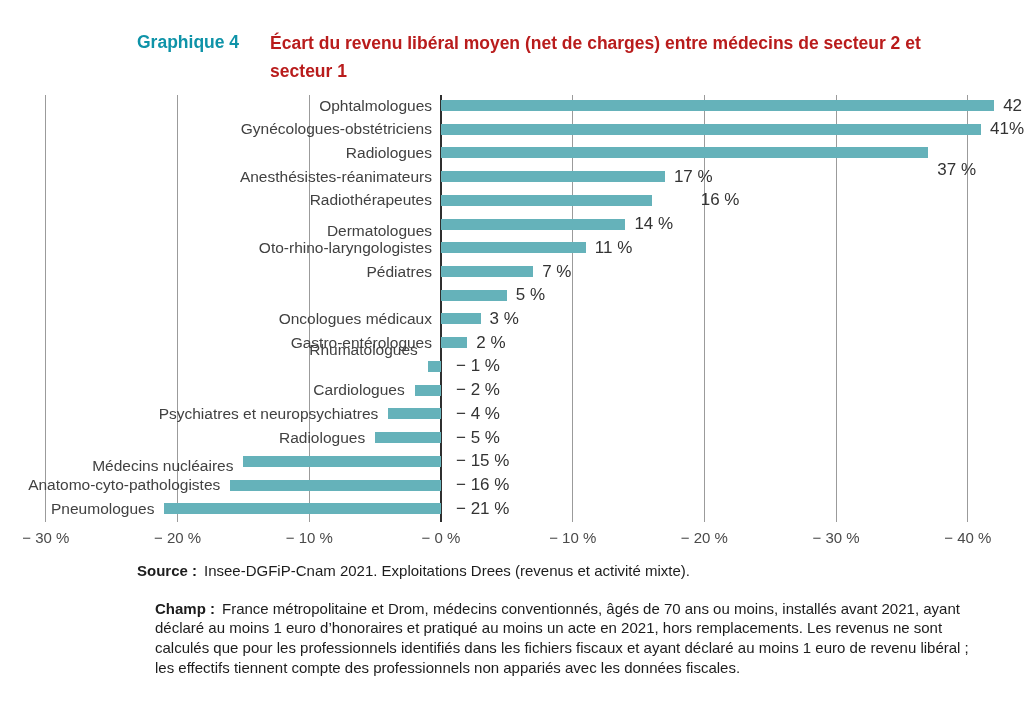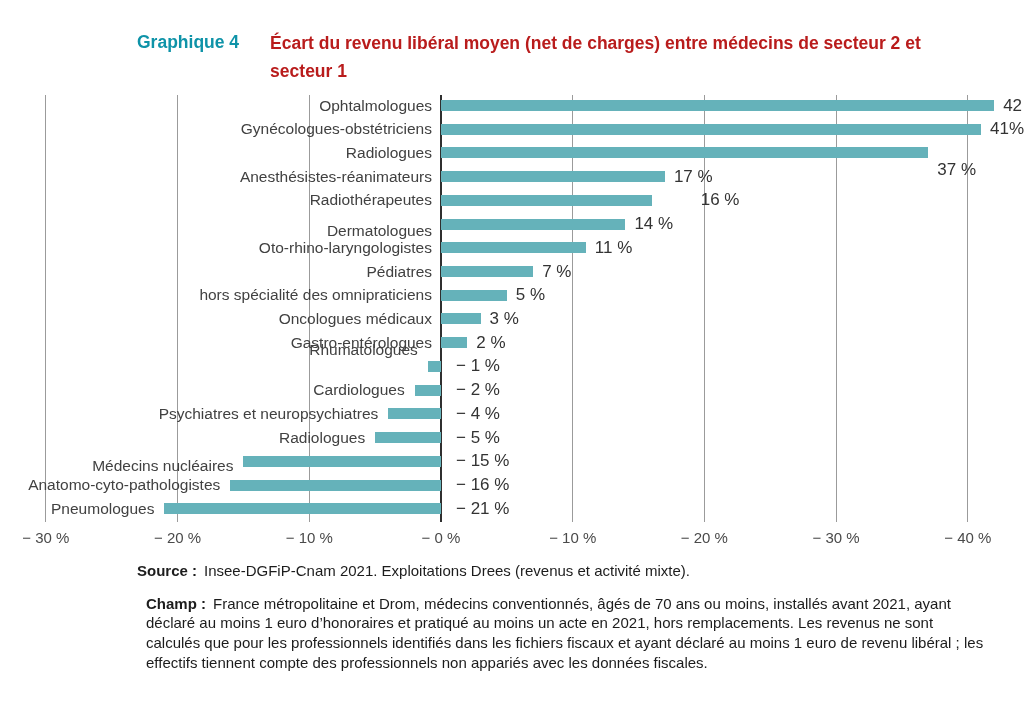--- a/index.html
+++ b/index.html
@@ -26,21 +26,21 @@
   .val-label{
     position:absolute;font-size:17px;color:#333333;white-space:nowrap;
     transform:translateY(-50%);
   }
   .tick-label{
     position:absolute;font-size:15px;color:#4a4a4a;white-space:nowrap;
     transform:translateX(-50%);
   }
   .notes{position:absolute;left:137px;top:561px;width:858px;color:#1c1c1c;}
   .note-source{font-size:15px;line-height:19.5px;margin:0 0 13px 0;}
-  .note-champ{font-size:15px;line-height:19.7px;margin:9px;}
+  .note-champ{font-size:15px;line-height:19.7px;margin:18px;}
   .note-label{font-weight:700;margin-right:7px;}
 </style>
 </head>
 <body>
 
 <div class="page">
 
   <div class="title-row">
     <span class="title-kicker">Graphique 4</span>
     <span class="title-text">Écart du revenu libéral moyen (net de charges) entre médecins de secteur 2 et secteur 1</span>
@@ -81,21 +81,20 @@
       <div class="bar" style="background: rgb(101, 178, 186); top: 218.6px; left: 441px; width: 184.38px;"></div>
       <div class="cat-label" style="top: 231px; right: 592px;">Dermatologues</div>
       <div class="val-label" style="top: 224.1px; left: 634.38px;">14 %</div>
       <div class="bar" style="background: rgb(101, 178, 186); top: 242.32px; left: 441px; width: 144.87px;"></div>
       <div class="cat-label" style="top: 247.82px; right: 592px;">Oto-rhino-laryngologistes</div>
       <div class="val-label" style="top: 247.82px; left: 594.87px;">11 %</div>
       <div class="bar" style="background: rgb(101, 178, 186); top: 266.04px; left: 441px; width: 92.19px;"></div>
       <div class="cat-label" style="top: 271.54px; right: 592px;">Pédiatres</div>
       <div class="val-label" style="top: 271.54px; left: 542.19px;">7 %</div>
       <div class="bar" style="background: rgb(101, 178, 186); top: 289.76px; left: 441px; width: 65.85px;"></div>
-      <div class="cat-label" style="top: 295.26px; right: 592px;">hors spécialité des omnipraticiens</div>
       <div class="val-label" style="top: 295.26px; left: 515.85px;">5 %</div>
       <div class="bar" style="background: rgb(101, 178, 186); top: 313.48px; left: 441px; width: 39.51px;"></div>
       <div class="cat-label" style="top: 318.98px; right: 592px;">Oncologues médicaux</div>
       <div class="val-label" style="top: 318.98px; left: 489.51px;">3 %</div>
       <div class="bar" style="background: rgb(101, 178, 186); top: 337.2px; left: 441px; width: 26.34px;"></div>
       <div class="cat-label" style="top: 342.7px; right: 592px;">Gastro-entérologues</div>
       <div class="val-label" style="top: 342.7px; left: 476.34px;">2 %</div>
       <div class="bar" style="background: rgb(101, 178, 186); top: 360.92px; left: 427.83px; width: 13.17px;"></div>
       <div class="cat-label" style="top: 350px; right: 606.17px; padding-left: 21px;">Rhumatologues</div>
       <div class="val-label" style="top: 366.42px; left: 456px;">− 1 %</div>

